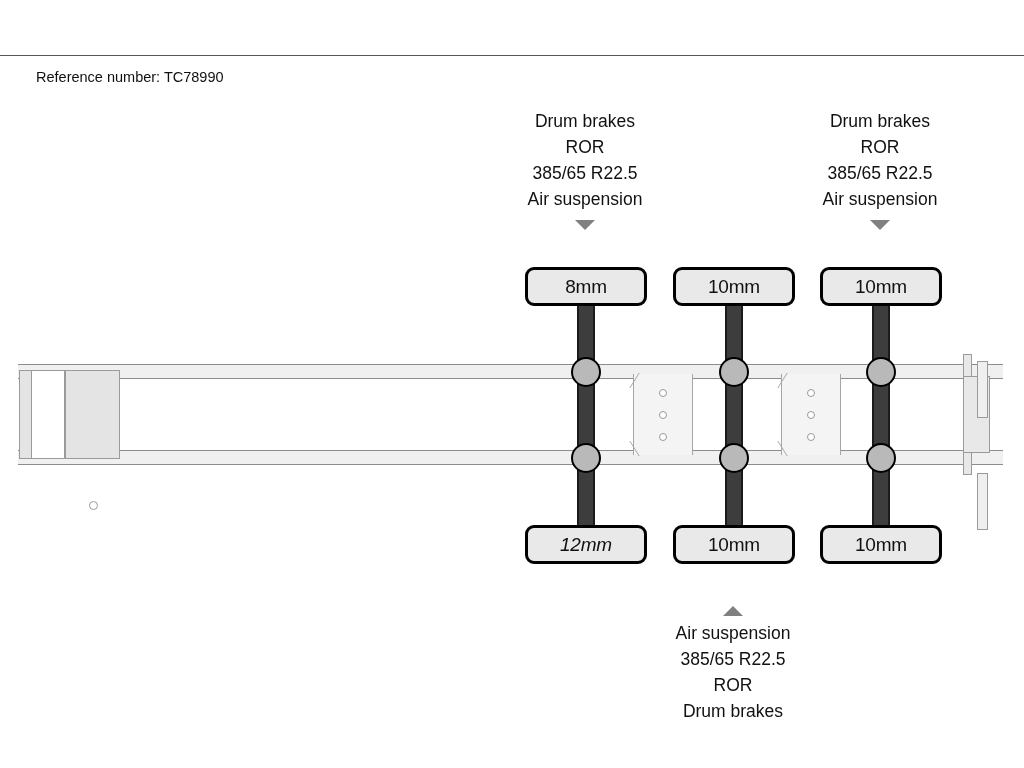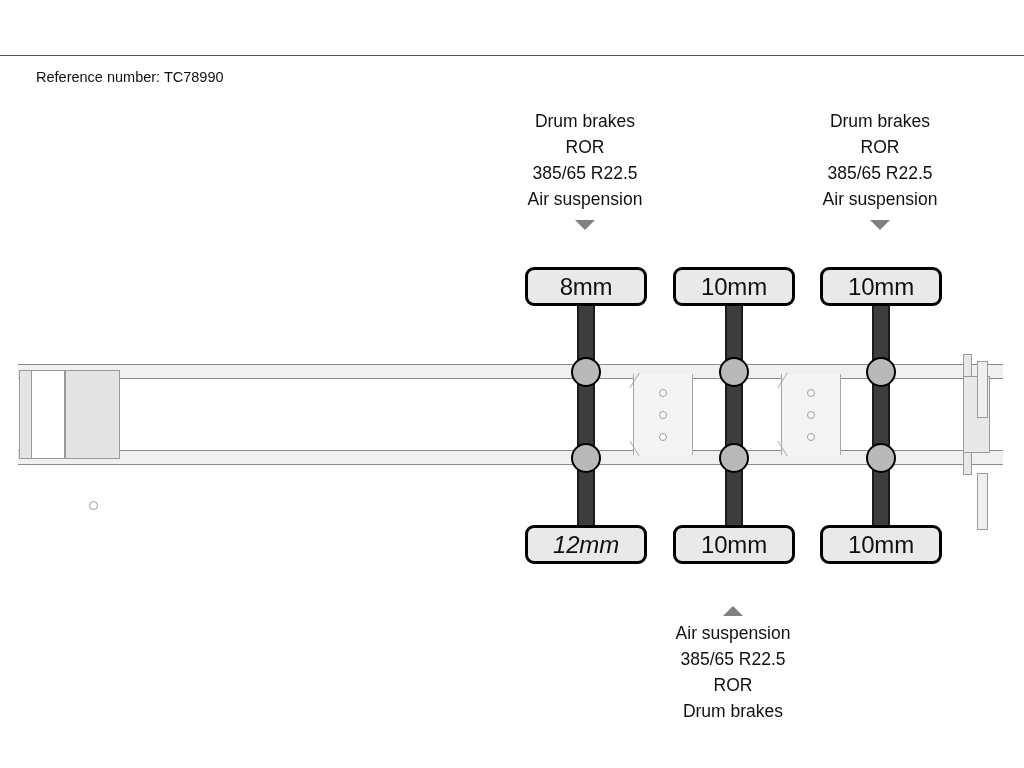--- a/index.html
+++ b/index.html
@@ -276,21 +276,21 @@
     position: absolute;
     box-sizing: border-box;
     width: 122px;
     height: 39px;
     background: #e9e9e9;
     border: 3px solid #000000;
     border-radius: 9px;
     display: flex;
     align-items: center;
     justify-content: center;
-    font-size: 24px;
+    font-size: 19px;
     line-height: 22px;
     color: #111111;
     letter-spacing: -0.2px;
   }
   .badge-top { top: 175px; }
   .badge-bottom { top: 433px; }
 </style>
 </head>
 <body>
 

